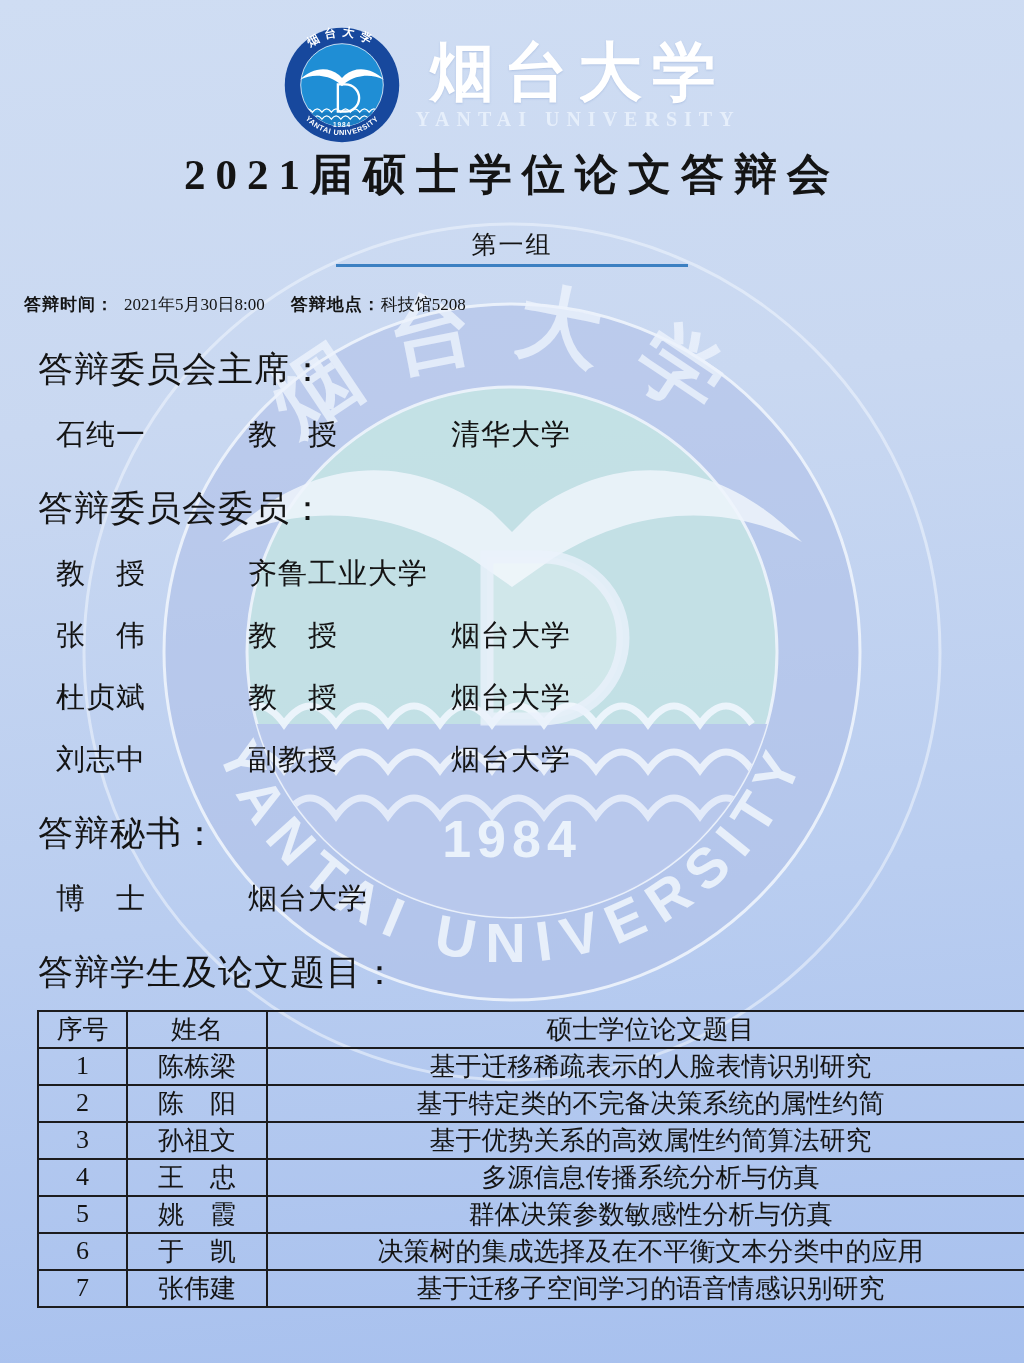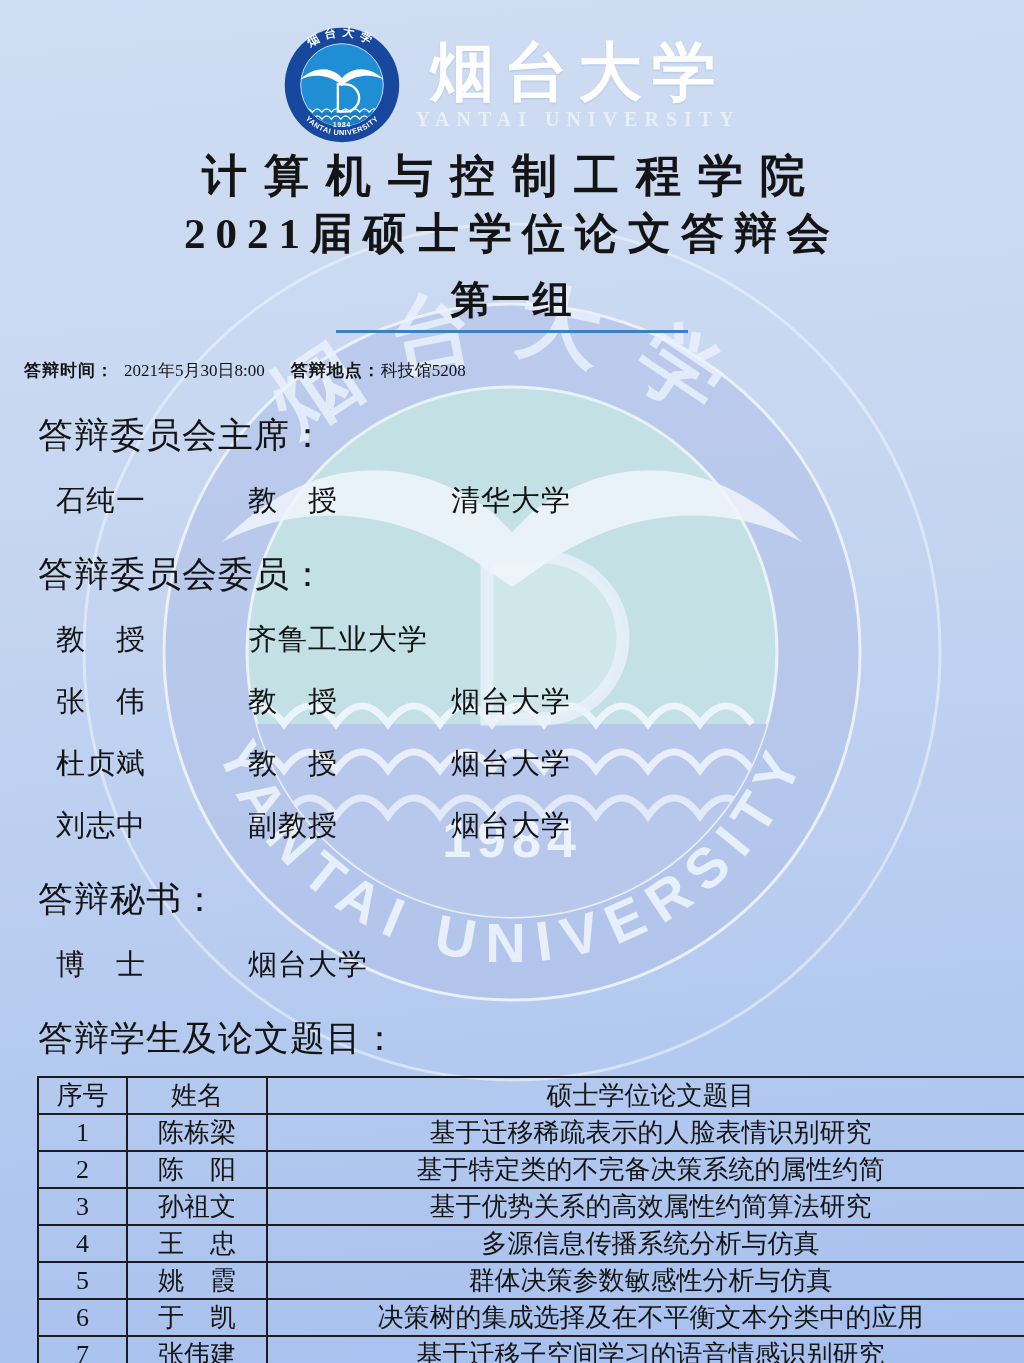--- a/index.html
+++ b/index.html
@@ -26,21 +26,21 @@
   .brand-en{
     font-family:"Liberation Serif","DejaVu Serif",serif;
     font-size:20px;font-weight:bold;color:rgba(236,243,252,.82);
     letter-spacing:7px;margin-top:2px;
   }
 
   
   .title-block{text-align:center;margin-top:4px;}
   .title1{font-size:45px;font-weight:bold;letter-spacing:17px;line-height:1.25;}
   .title2{font-size:43px;font-weight:bold;letter-spacing:10px;line-height:1.25;margin-top:3px;}
-  .group{font-size:39px;font-weight:bold;letter-spacing:2px;margin-top:12px;}
+  .group{font-size:25px;font-weight:normal;letter-spacing:2px;margin-top:26px;}
   .group-underline{width:352px;height:3px;background:#3c80c2;margin:3px auto 0 auto;}
 
   
   .info-line{margin:26px 0 0 24px;font-size:17px;}
   .info-line .lbl{font-weight:bold;letter-spacing:1px;}
   .info-line .val{margin-left:10px;}
   .info-line .gap{margin-left:26px;}
 
   
   .sec-label{margin:30px 0 0 38px;font-size:35px;font-weight:normal;letter-spacing:1px;}
@@ -128,21 +128,20 @@
           <textPath href="#lgBotArc" startOffset="50%" text-anchor="middle">YANTAI UNIVERSITY</textPath>
         </text>
       </svg>
       <div class="brand-text">
         <div class="brand-cn">烟台大学</div>
         <div class="brand-en">YANTAI UNIVERSITY</div>
       </div>
     </header>
 
     <div class="title-block">
-      <div class="title1">计算机与控制工程学院</div>
       <div class="title2">2021届硕士学位论文答辩会</div>
       <div class="group">第一组</div>
       <div class="group-underline"></div>
     </div>
 
     <div class="info-line">
       <span class="lbl">答辩时间：</span><span class="val">2021年5月30日8:00</span><span class="lbl gap">答辩地点：</span><span>科技馆5208</span>
     </div>
 
     <div class="sec-label">答辩委员会主席：</div>

